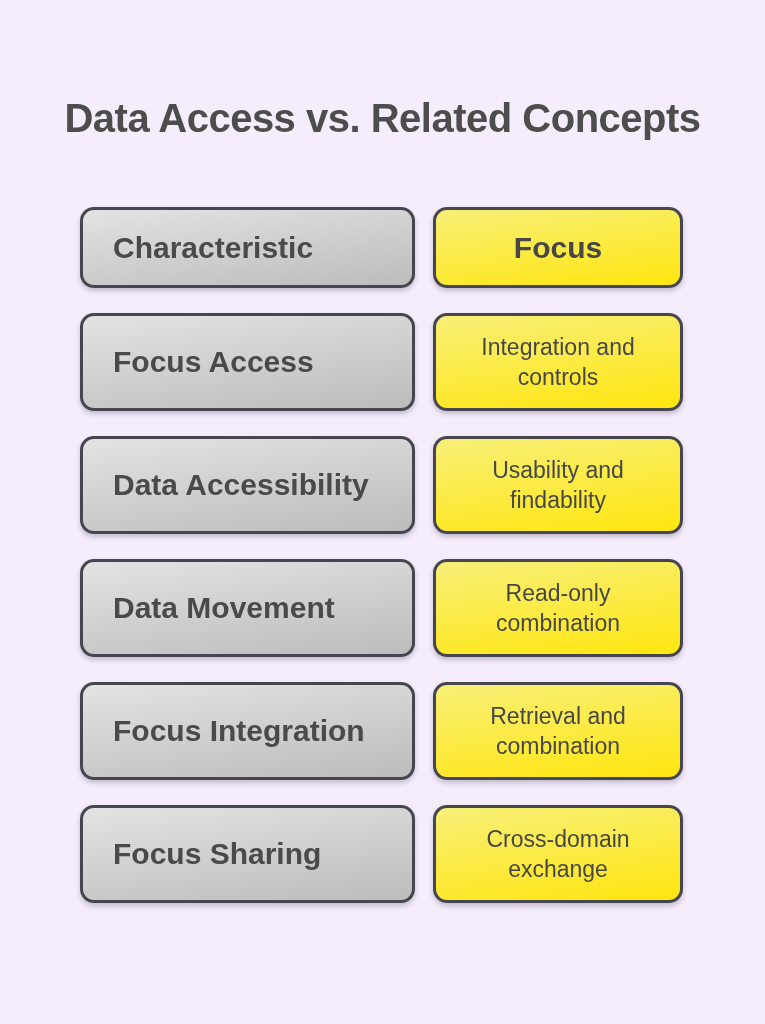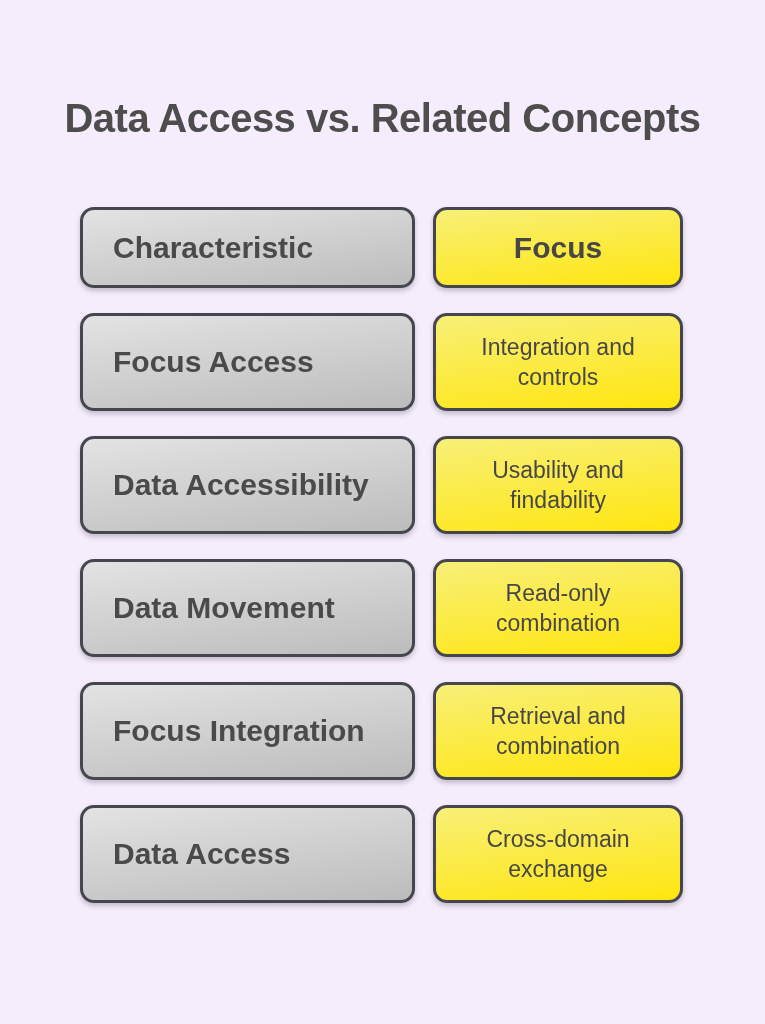--- a/index.html
+++ b/index.html
@@ -101,18 +101,18 @@
       <div class="cell gray">Data Movement</div>
       <div class="cell yellow">Read-only combination</div>
     </div>
 
     <div class="row">
       <div class="cell gray">Focus Integration</div>
       <div class="cell yellow">Retrieval and combination</div>
     </div>
 
     <div class="row">
-      <div class="cell gray">Data Access</div>
+      <div class="cell gray">Focus Sharing</div>
       <div class="cell yellow">Cross-domain exchange</div>
     </div>
 
   </div>
 </div>
 
 </body></html>

